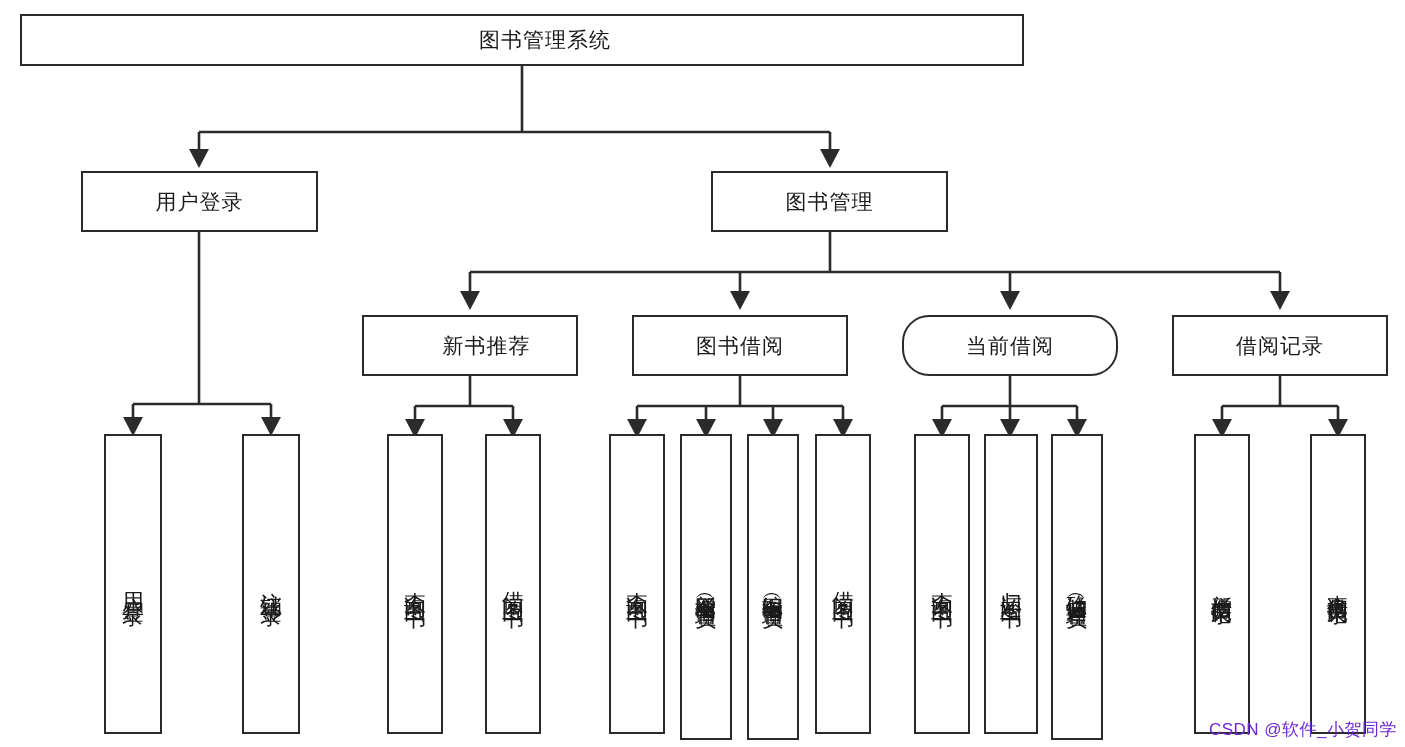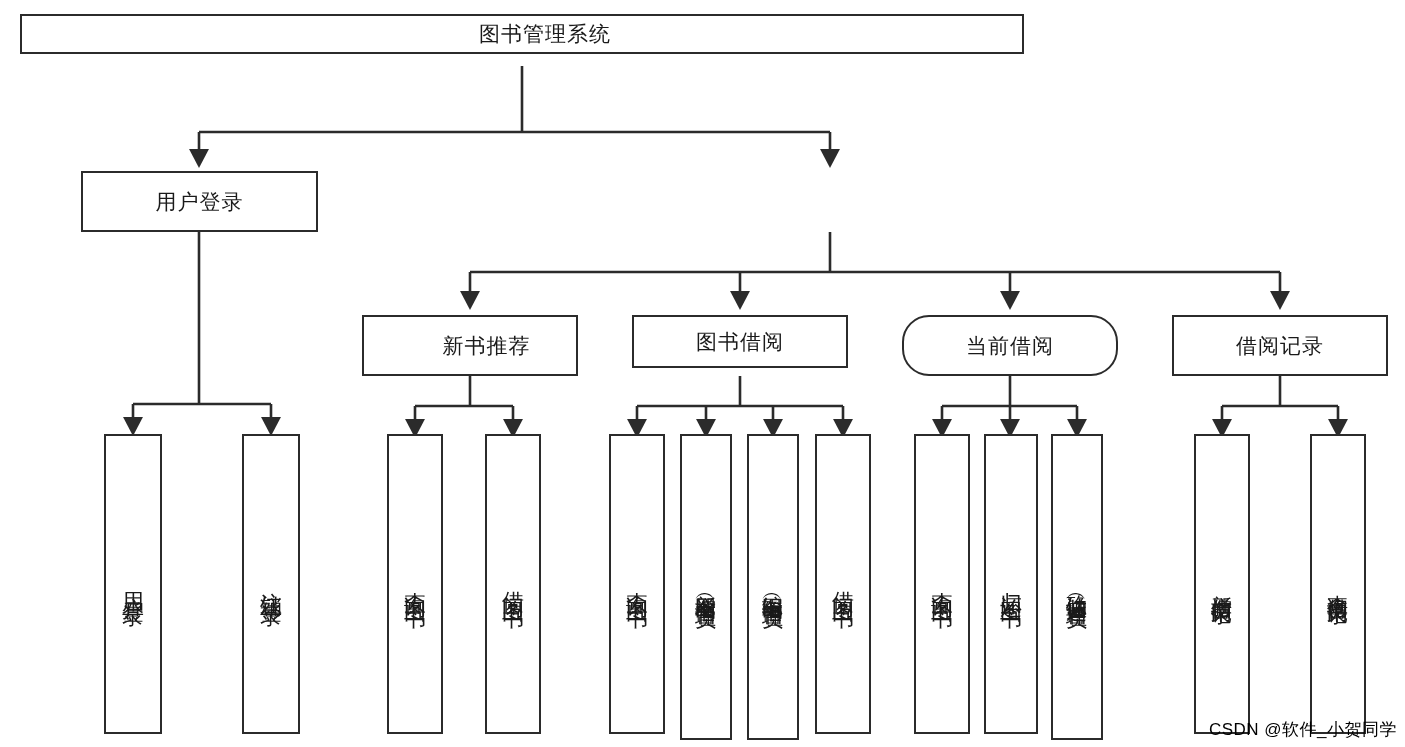--- a/index.html
+++ b/index.html
@@ -59,21 +59,21 @@
   }
   .node.vertical.tight .lbl {
     font-size: 21px;
     letter-spacing: 2px;
   }
   #watermark {
     position: absolute;
     right: 8px;
     bottom: 6px;
     font-size: 17px;
-    color: #000000;
+    color: #6d28d9;
     letter-spacing: 0.5px;
     white-space: nowrap;
     user-select: none;
   }
 </style>
 </head>
 <body>
 
 <div id="canvas">
 
@@ -120,32 +120,35 @@
       <path d="M1010,406 L1010,428" marker-end="url(#arrow)"></path>
       <path d="M1077,406 L1077,428" marker-end="url(#arrow)"></path>
 
       <path d="M1280,376 L1280,406"></path>
       <path d="M1222,406 L1338,406"></path>
       <path d="M1222,406 L1222,428" marker-end="url(#arrow)"></path>
       <path d="M1338,406 L1338,428" marker-end="url(#arrow)"></path>
     </g>
   </svg>
 
-  <div class="node horizontal" style="left:20px; top:14px; width:1004px; height:40px;padding-left:46px;">
+  <div class="node horizontal" style="left:20px; top:14px; width:1004px; height:52px;padding-left:46px;">
     <span class="lbl">图书管理系统</span>
   </div>
 
   <div class="node horizontal" style="left:81px; top:171px; width:237px; height:61px;">
     <span class="lbl">用户登录</span>
   </div>
+  <div class="node horizontal" style="left:711px; top:171px; width:237px; height:61px;">
+    <span class="lbl">图书管理</span>
+  </div>
 
   <div class="node horizontal" style="left:362px; top:315px; width:216px; height:61px;padding-left:33px;">
     <span class="lbl">新书推荐</span>
   </div>
-  <div class="node horizontal" style="left:632px; top:315px; width:216px; height:53px;">
+  <div class="node horizontal" style="left:632px; top:315px; width:216px; height:61px;">
     <span class="lbl">图书借阅</span>
   </div>
   <div class="node horizontal" style="left:902px; top:315px; width:216px; height:61px;border-radius:27px;">
     <span class="lbl">当前借阅</span>
   </div>
   <div class="node horizontal" style="left:1172px; top:315px; width:216px; height:61px;align-items:center;">
     <span class="lbl">借阅记录</span>
   </div>
 
   <div class="node vertical" style="left:104px; top:434px; width:58px; height:300px;">

